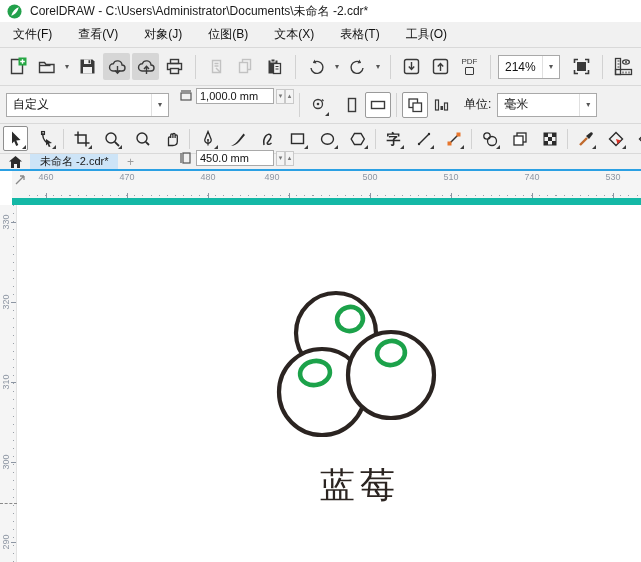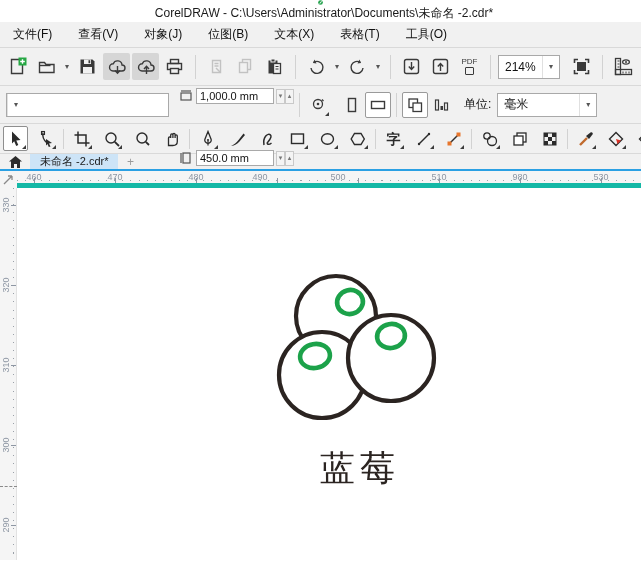--- a/index.html
+++ b/index.html
@@ -1,19 +1,19 @@
 <!DOCTYPE html>
 <html><head>
 <meta charset="utf-8">
 <style>
   * { margin:0; padding:0; box-sizing:border-box; }
   html,body { width:641px; height:562px; overflow:hidden;
     font-family:"Liberation Sans","DejaVu Sans",sans-serif; background:#fff; }
   .titlebar { height:22px; background:#fff; display:flex; align-items:center;
-    padding-left:7px; font-size:12px; color:#1a1a1a;flex-direction:column; }
+    padding-left:7px; font-size:12px; color:#1a1a1a; }
   .titlebar .logo { width:15px; height:15px; margin-right:8px; }
   .menubar { height:26px; background:#f1f1f1; display:flex; align-items:center;
     font-size:12px; color:#111; border-bottom:1px solid #d9d9d9; }
   .menu-item { padding:0 13px; line-height:25px; cursor:default; }
 
   .toolbar { height:38px; background:#f1f1f1; display:flex; align-items:center;
     padding:0 4px; border-bottom:1px solid #d9d9d9; gap:2px; }
   .tb-btn { width:27px; height:27px; display:flex; align-items:center;
     justify-content:center; border-radius:2px; position:relative; flex:0 0 auto; }
   .tb-btn.hl { background:#d6d6d6; }
@@ -57,21 +57,21 @@
   .text-glyph { font-size:14px; font-weight:bold; color:#2b2b2b; line-height:14px; }
 
   .tabbar { height:15px; background:#f1f1f1; display:flex; align-items:stretch; font-size:11px; }
   .home-btn { width:30px; display:flex; align-items:center; justify-content:center; }
   .doc-tab { background:#cde4f7; padding:0 10px; display:flex; align-items:center;
     color:#1a1a1a; white-space:nowrap; }
   .add-tab { width:24px; display:flex; align-items:center; justify-content:center;
     color:#9a9a9a; font-size:12px; }
   .tab-underline { height:2px; background:#2ba0e3; }
 
-  .hruler { height:17px; background:#f5f5f5; position:relative; border-bottom:5px solid #14b8a6; }
+  .hruler { height:34px; background:#f5f5f5; position:relative; border-bottom:7px solid #14b8a6;margin-left:12px; }
   .hruler::after { content:""; position:absolute; left:17px; right:0; bottom:2px; height:1px;
     background:repeating-linear-gradient(90deg,#9aa0a8 0 1px,transparent 1px 8.1px); }
   .ruler-corner { position:absolute; left:0; top:0; width:17px; height:17px; background:#f5f5f5;
     display:flex; align-items:center; justify-content:center; z-index:2; }
   .hlabel { position:absolute; top:1px; transform:translateX(-50%); font-size:9px; color:#8d96a3; }
   .htick { position:absolute; bottom:0; width:1px; height:5px; background:#8d96a3; }
 
   .main { display:flex; height:372px; position:relative; }
   .vruler { width:17px; background:#f5f5f5; position:relative; border-right:1px solid #e2e2e2; flex:0 0 auto; }
   .vruler::after { content:""; position:absolute; top:0; bottom:0; right:2px; width:1px;
@@ -216,20 +216,21 @@
       <rect x="2.5" y="13.5" width="16" height="5" fill="none" stroke="#3a3a3a" stroke-width="1.3"></rect>
       <path d="M4.5 5 h2 M4.5 8 h2 M4.5 11 h2 M10 15.5 v2 M13 15.5 v2 M16 15.5 v2" stroke="#3a3a3a" stroke-width="1"></path>
       <ellipse cx="13" cy="6" rx="3.4" ry="2.2" fill="none" stroke="#3a3a3a" stroke-width="1.2"></ellipse>
       <circle cx="13" cy="6" r="1" fill="#3a3a3a"></circle>
     </svg>
   </div>
 </div>
 
 <div class="propbar">
   <div class="combo preset-combo">
+    <span class="combo-text">自定义</span>
     <span class="combo-btn">▾</span>
   </div>
   <div class="dim-grid">
     <div class="dim-row">
       <span class="dim-icon">
         <svg width="12" height="12" viewBox="0 0 12 12">
             <rect x="1" y="3" width="10" height="7" fill="none" stroke="#555" stroke-width="1.2"></rect>
             <path d="M1 1 h10" stroke="#555" stroke-width="1.2"></path>
           </svg>
       </span>
@@ -439,25 +440,25 @@
     </svg>
   </div>
 <div class="hlabel" style="left: 34px;">460</div>
     <div class="htick" style="left: 34px;"></div>
     <div class="hlabel" style="left: 115px;">470</div>
     <div class="htick" style="left: 115px;"></div>
     <div class="hlabel" style="left: 196px;">480</div>
     <div class="htick" style="left: 196px;"></div>
     <div class="hlabel" style="left: 260px;">490</div>
     <div class="htick" style="left: 277px;"></div>
-    <div class="hlabel" style="left: 338px;">500</div>
+    <div class="hlabel" style="left: 358px;">500</div>
     <div class="htick" style="left: 358px;"></div>
     <div class="hlabel" style="left: 439px;">510</div>
     <div class="htick" style="left: 439px;"></div>
-    <div class="hlabel" style="left: 520px;">980</div>
+    <div class="hlabel" style="left: 520px;">740</div>
     <div class="htick" style="left: 520px;"></div>
     <div class="hlabel" style="left: 601px;">530</div>
     <div class="htick" style="left: 601px;"></div>
   </div>
 
 <div class="main">
   <div class="vruler">
       <div class="vlabel" style="top: 17px;">330</div>
       <div class="vtick" style="top: 17px;"></div>
       <div class="vlabel" style="top: 97px;">320</div>

